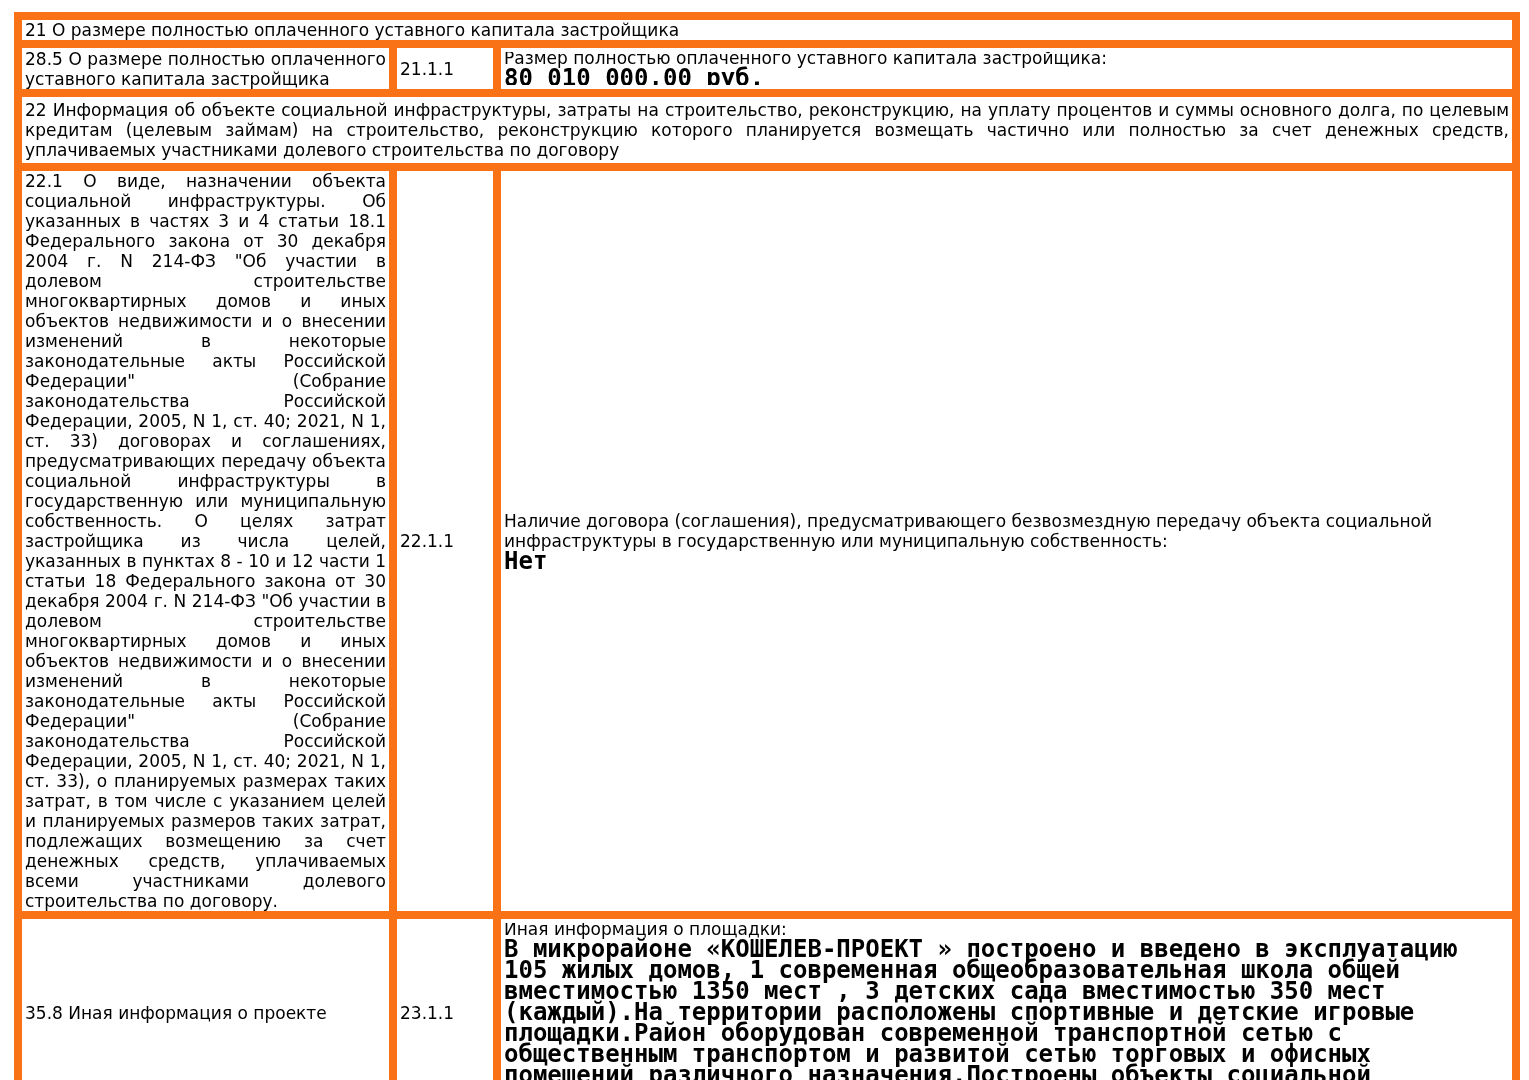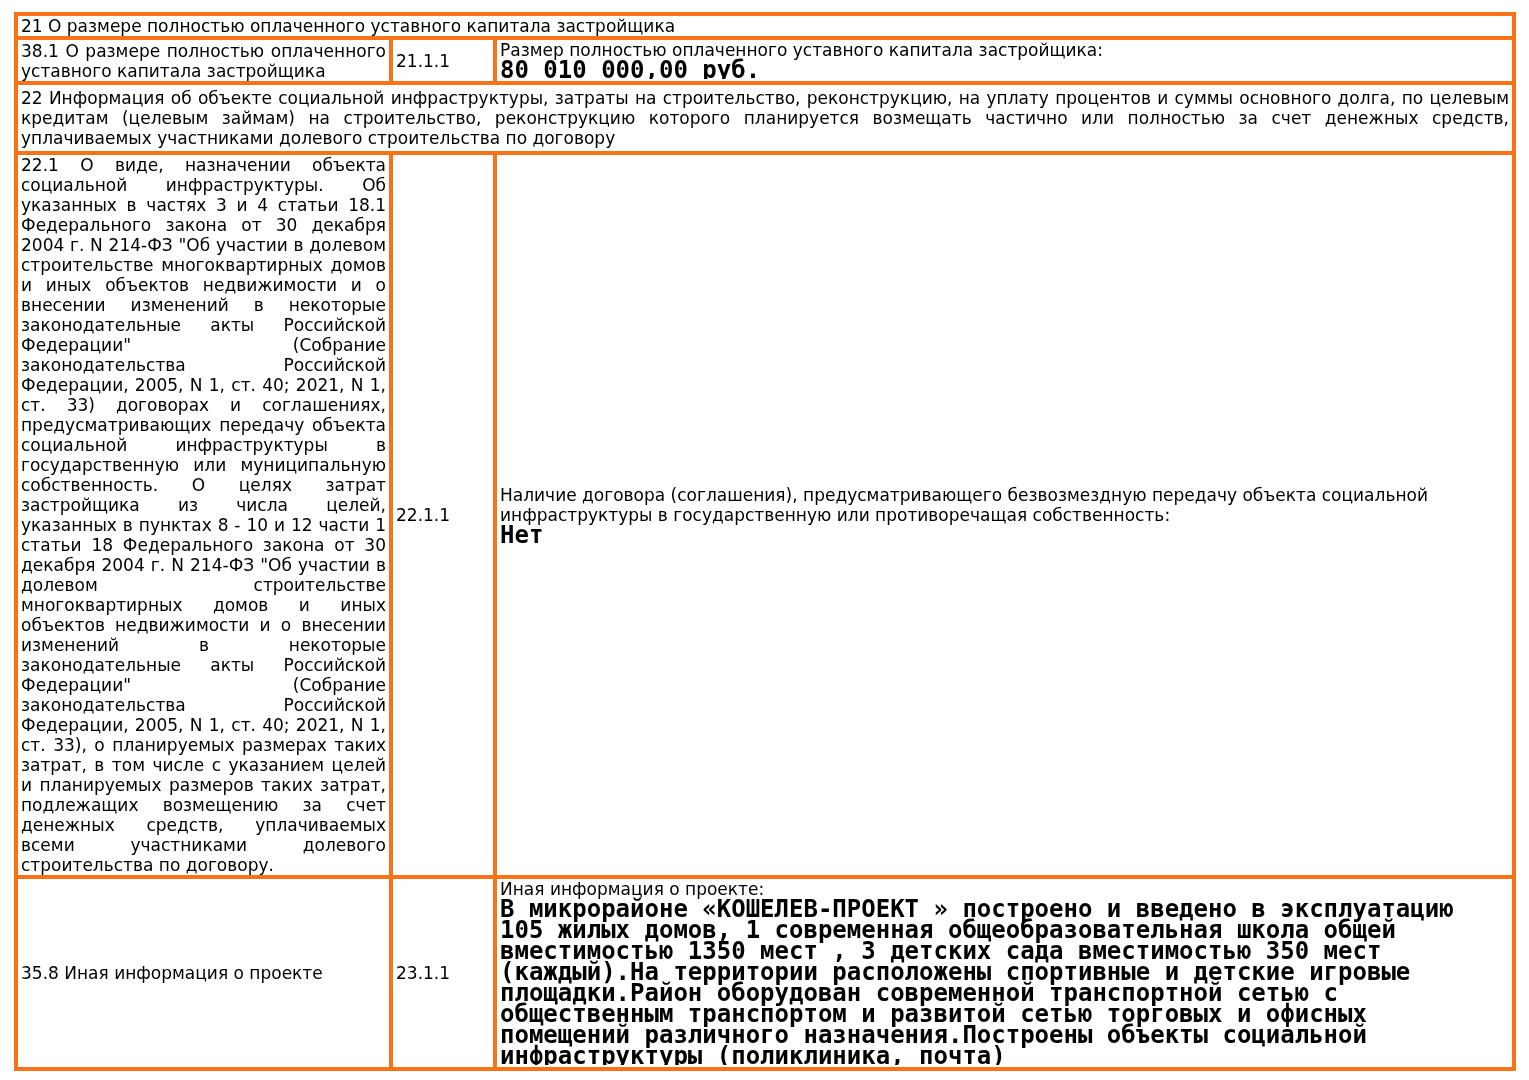--- a/index.html
+++ b/index.html
@@ -16,21 +16,21 @@
   table.decl {
     position: absolute;
     left: 14px;
     top: 12px;
     width: 1498px;
     border-collapse: collapse;
     table-layout: fixed;
     border: 3px solid #000000;
   }
   td {
-    border: 4px solid #f97316;
+    border: 8px solid #f97316;
     padding: 0 3px;
     vertical-align: middle;
     line-height: 20px;
     overflow: hidden;
     word-wrap: break-word;
   }
   col.c1 { width: 375px; }
   col.c2 { width: 104px; }
   col.c3 { width: 1019px; }
 
@@ -63,45 +63,45 @@
         <col class="c2">
         <col class="c3">
       </colgroup>
 
     <tbody>
         <tr class="r-sec1">
       <td class="section-title" colspan="3">21 О размере полностью оплаченного уставного капитала застройщика</td>
     </tr>
 
     <tr class="r-21-1">
-      <td class="subj">38.1 О размере полностью оплаченного уставного капитала застройщика</td>
+      <td class="subj">28.5 О размере полностью оплаченного уставного капитала застройщика</td>
       <td class="code">21.1.1</td>
       <td class="val">
         <div>Размер полностью оплаченного уставного капитала застройщика:</div>
         <div class="bold-val">80 010 000,00 руб.</div>
       </td>
     </tr>
 
     <tr class="r-sec2">
       <td class="section-title" colspan="3">22 Информация об объекте социальной инфраструктуры, затраты на строительство, реконструкцию, на уплату процентов и суммы основного долга, по целевым кредитам (целевым займам) на строительство, реконструкцию которого планируется возмещать частично или полностью за счет денежных средств, уплачиваемых участниками долевого строительства по договору</td>
     </tr>
 
     <tr class="r-22-1">
       <td class="subj">22.1 О виде, назначении объекта социальной инфраструктуры. Об указанных в частях 3 и 4 статьи 18.1 Федерального закона от 30 декабря 2004 г. N 214-ФЗ "Об участии в долевом строительстве многоквартирных домов и иных объектов недвижимости и о внесении изменений в некоторые законодательные акты Российской Федерации" (Собрание законодательства Российской Федерации, 2005, N 1, ст. 40; 2021, N 1, ст. 33) договорах и соглашениях, предусматривающих передачу объекта социальной инфраструктуры в государственную или муниципальную собственность. О целях затрат застройщика из числа целей, указанных в пунктах 8 - 10 и 12 части 1 статьи 18 Федерального закона от 30 декабря 2004 г. N 214-ФЗ "Об участии в долевом строительстве многоквартирных домов и иных объектов недвижимости и о внесении изменений в некоторые законодательные акты Российской Федерации" (Собрание законодательства Российской Федерации, 2005, N 1, ст. 40; 2021, N 1, ст. 33), о планируемых размерах таких затрат, в том числе с указанием целей и планируемых размеров таких затрат, подлежащих возмещению за счет денежных средств, уплачиваемых всеми участниками долевого строительства по договору.</td>
       <td class="code">22.1.1</td>
       <td class="val">
-        <div>Наличие договора (соглашения), предусматривающего безвозмездную передачу объекта социальной инфраструктуры в государственную или противоречащая собственность:</div>
+        <div>Наличие договора (соглашения), предусматривающего безвозмездную передачу объекта социальной инфраструктуры в государственную или муниципальную собственность:</div>
         <div class="bold-val">Нет</div>
       </td>
     </tr>
 
 
     <tr class="r-23-1">
       <td class="subj">35.8 Иная информация о проекте</td>
       <td class="code">23.1.1</td>
       <td class="val">
-        <div>Иная информация о проекте:</div>
+        <div>Иная информация о площадки:</div>
         <div class="bold-val">В микрорайоне «КОШЕЛЕВ-ПРОЕКТ » построено и введено в эксплуатацию 105 жилых домов, 1 современная общеобразовательная школа общей вместимостью 1350 мест , 3 детских сада вместимостью 350 мест (каждый).На территории расположены спортивные и детские игровые площадки.Район оборудован современной транспортной сетью с общественным транспортом и развитой сетью торговых и офисных помещений различного назначения.Построены объекты социальной инфраструктуры (поликлиника, почта)</div>
       </td>
     </tr>
   </tbody>
     </table>
 </div>
 
 </body></html>

